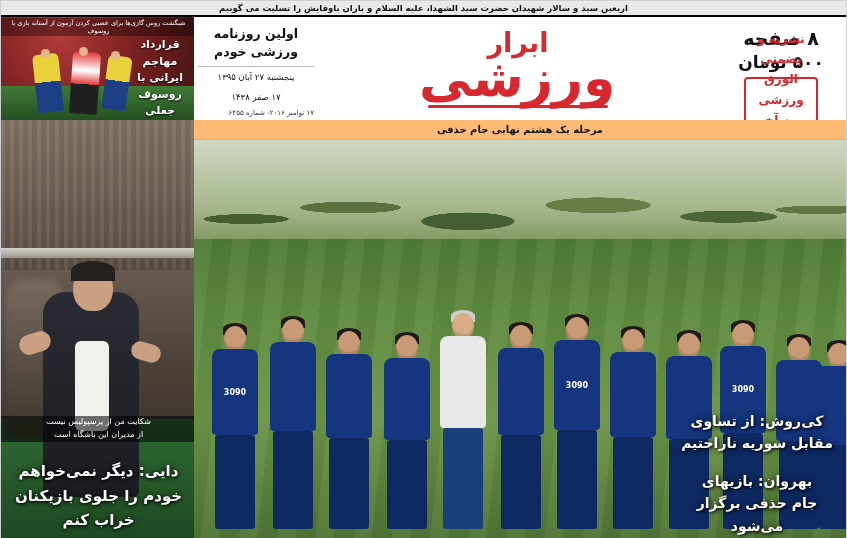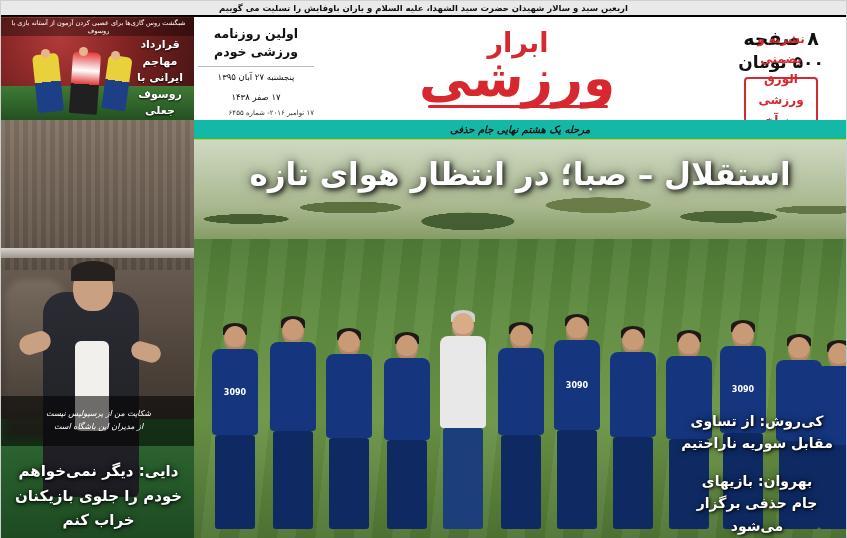--- a/index.html
+++ b/index.html
@@ -217,39 +217,38 @@
   .cp-arm2 {
     position: absolute; bottom: 178px; left: 130px; width: 30px; height: 18px;
     background: #caa083; border-radius: 10px; transform: rotate(16deg);
   }
   .cp-blur-man {
     position: absolute; bottom: 100px; left: 4px; width: 60px; height: 160px;
     background: linear-gradient(180deg,#7c6f63,#3e372f);
     filter: blur(3px); opacity: .8; border-radius: 20px 20px 0 0;
   }
   .cp-caption {
-    position: absolute; top: 276px; left: 0; right: 0;
+    position: absolute; top: 296px; left: 0; right: 0;
     background: rgba(0,0,0,.55);
-    padding: 12px 6px;
-    color: #fff; font-size: 8px; line-height: 1.6; text-align: center; font-style: italic;
+    padding: 0 6px;
+    color: #fff; font-size: 8px; line-height: 1.6; text-align: center;
   }
   .cp-headline {
     position: absolute; bottom: 6px; left: 4px; right: 4px;
     color: #fff; font-size: 15px; font-weight: bold; line-height: 1.65;
     text-align: center;
     text-shadow: 0 1px 3px rgba(0,0,0,.95), 0 0 6px rgba(0,0,0,.8);
   }
 
   
   .yellow-strip {
     position: absolute; top: 119px; right: 0; width: 652px; height: 20px;
-    background: #14b8a6;
+    background: #fdba74;
     display: flex; align-items: center; justify-content: center;
     border-bottom: 1px solid #d9cc00;
-    font-style: italic;
   }
   .yellow-strip span {
     font-size: 10px; font-weight: bold; color: #111;
   }
 
   
   .main-photo {
     position: absolute; top: 139px; right: 0; width: 652px; height: 399px;
     overflow: hidden; background: #7a8a5a;
   }
@@ -482,21 +481,20 @@
           <div class="legs" style="top:104px;height:88px"></div>
         </div>
         <div class="plr" style="left: 618px; height: 188px;">
           <div class="hair"></div>
           <div class="head"></div>
           <div class="torso" style="height:79px"></div>
           <div class="legs" style="top:102px;height:84px"></div>
         </div>
       </div>
 
-    <div class="mp-headline">استقلال – صبا؛ در انتظار هوای تازه</div>
 
     <div class="mp-sidebox one" style="white-space:pre-line">کی‌روش: از تساوی
 مقابل سوریه ناراحتیم</div>
     <div class="mp-sidebox two" style="white-space:pre-line">بهروان: بازیهای
 جام حذفی برگزار می‌شود</div>
   </div>
 
 </div>
 
 </body></html>

